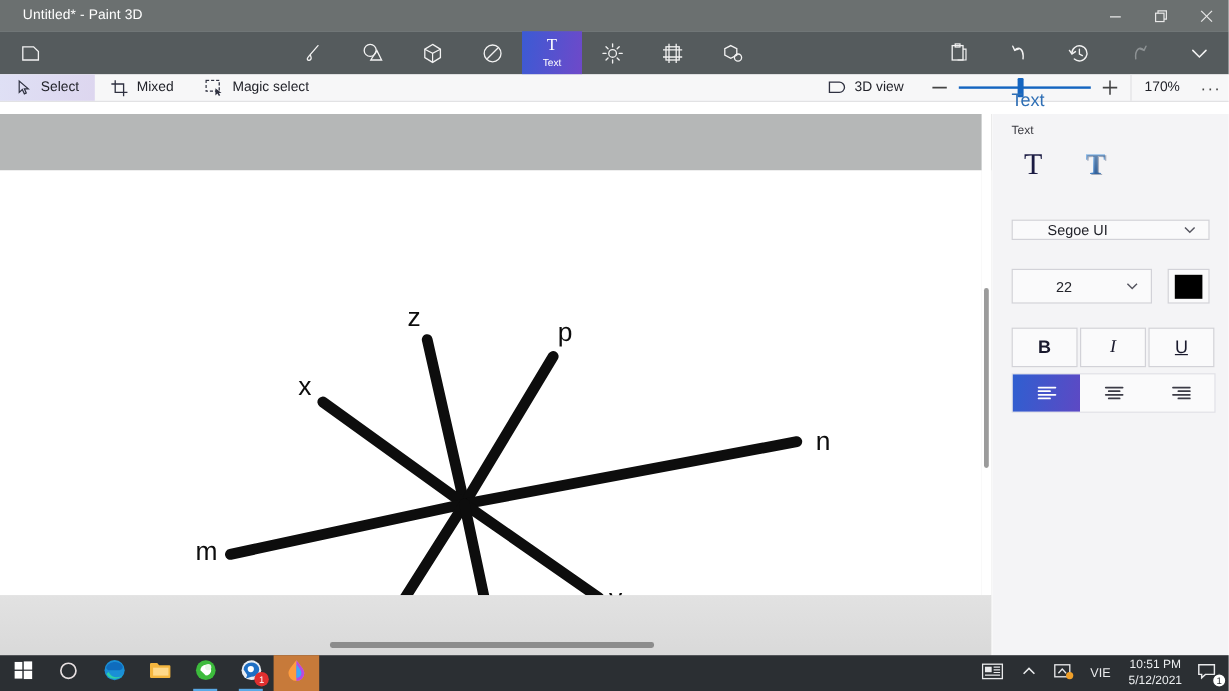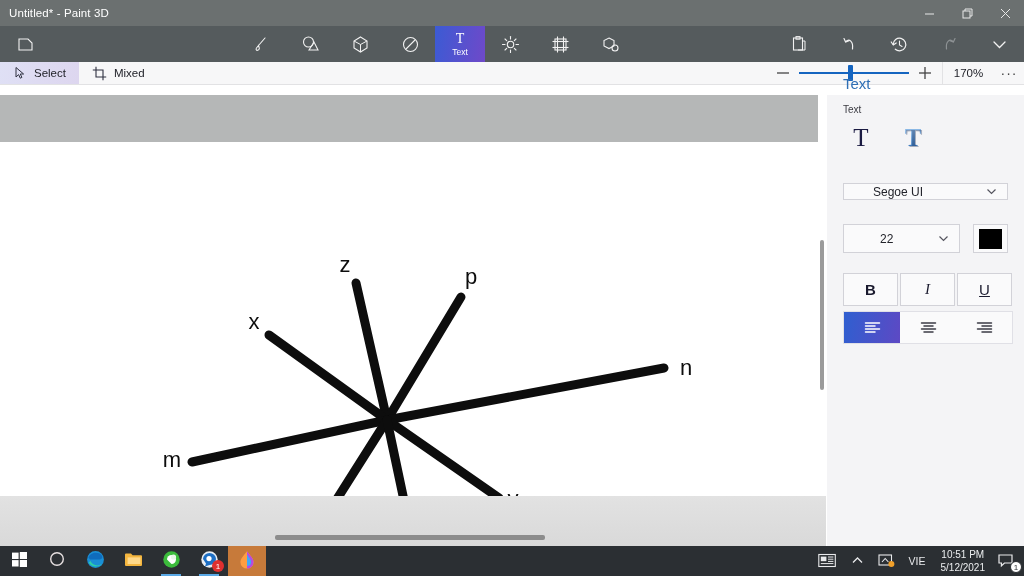--- a/index.html
+++ b/index.html
@@ -11,21 +11,21 @@
   }
   #app { position: relative; width: 1024px; height: 576px; }
 
   
   .titlebar {
     position: absolute; left: 0; top: 0; width: 1024px; height: 26px;
     background: #6b7070;
     display: flex; align-items: center;
   }
   .title-text {
-    color: #ffffff; font-size: 11.5px; padding-left: 9px;
+    color: #ffffff; font-size: 11.5px; padding-left: 19px;
     letter-spacing: .1px; white-space: nowrap;
   }
   .win-controls { margin-left: auto; display: flex; height: 26px; }
   .win-btn {
     width: 38px; height: 26px; display: flex; align-items: center;
     justify-content: center; color: #e8e8e8;
   }
   .win-btn svg { display: block; }
 
   
@@ -412,24 +412,41 @@
     <div class="tb2-btn">
       <span>
         <svg width="15" height="15" viewBox="0 0 15 15">
           <path d="M4 0.8 V11 H14.2" fill="none" stroke="#2f3140" stroke-width="1.1"></path>
           <path d="M0.8 4 H11 V14.2" fill="none" stroke="#2f3140" stroke-width="1.1"></path>
         </svg>
       </span>
       <span>Mixed</span>
     </div>
 
+    <div class="tb2-btn">
+      <span>
+        <svg width="16" height="14" viewBox="0 0 16 14">
+          <rect x="0.7" y="1" width="11" height="9" fill="none" stroke="#2f3140" stroke-width="1.1" stroke-dasharray="2.6 1.6"></rect>
+          <path d="M8.5 7.5 L8.5 13.5 L10.2 11.9 L11.4 13.9 L12.5 13.3 L11.4 11.4 L13.6 11.4 z" fill="#2f3140"></path>
+        </svg>
+      </span>
+      <span>Magic select</span>
+    </div>
 
     <div class="tb2-flex"></div>
 
 
+    <div class="tb2-btn">
+      <span>
+        <svg width="15" height="14" viewBox="0 0 15 14">
+          <path d="M1.2 2.5 H9.5 A4 4 0 0 1 9.5 11 H1.2 z" fill="none" stroke="#2f3140" stroke-width="1.1"></path>
+        </svg>
+      </span>
+      <span>3D view</span>
+    </div>
 
     <div class="zoom-ctrl">
       <span class="zoom-sign">
         <svg width="14" height="14" viewBox="0 0 14 14">
             <line x1="1" y1="7" x2="13" y2="7" stroke="#444" stroke-width="1.3"></line>
           </svg>
       </span>
       <span class="zoom-slider">
         <span class="zoom-track"></span>
         <span class="zoom-thumb" style="left: 48.6px;"></span>

